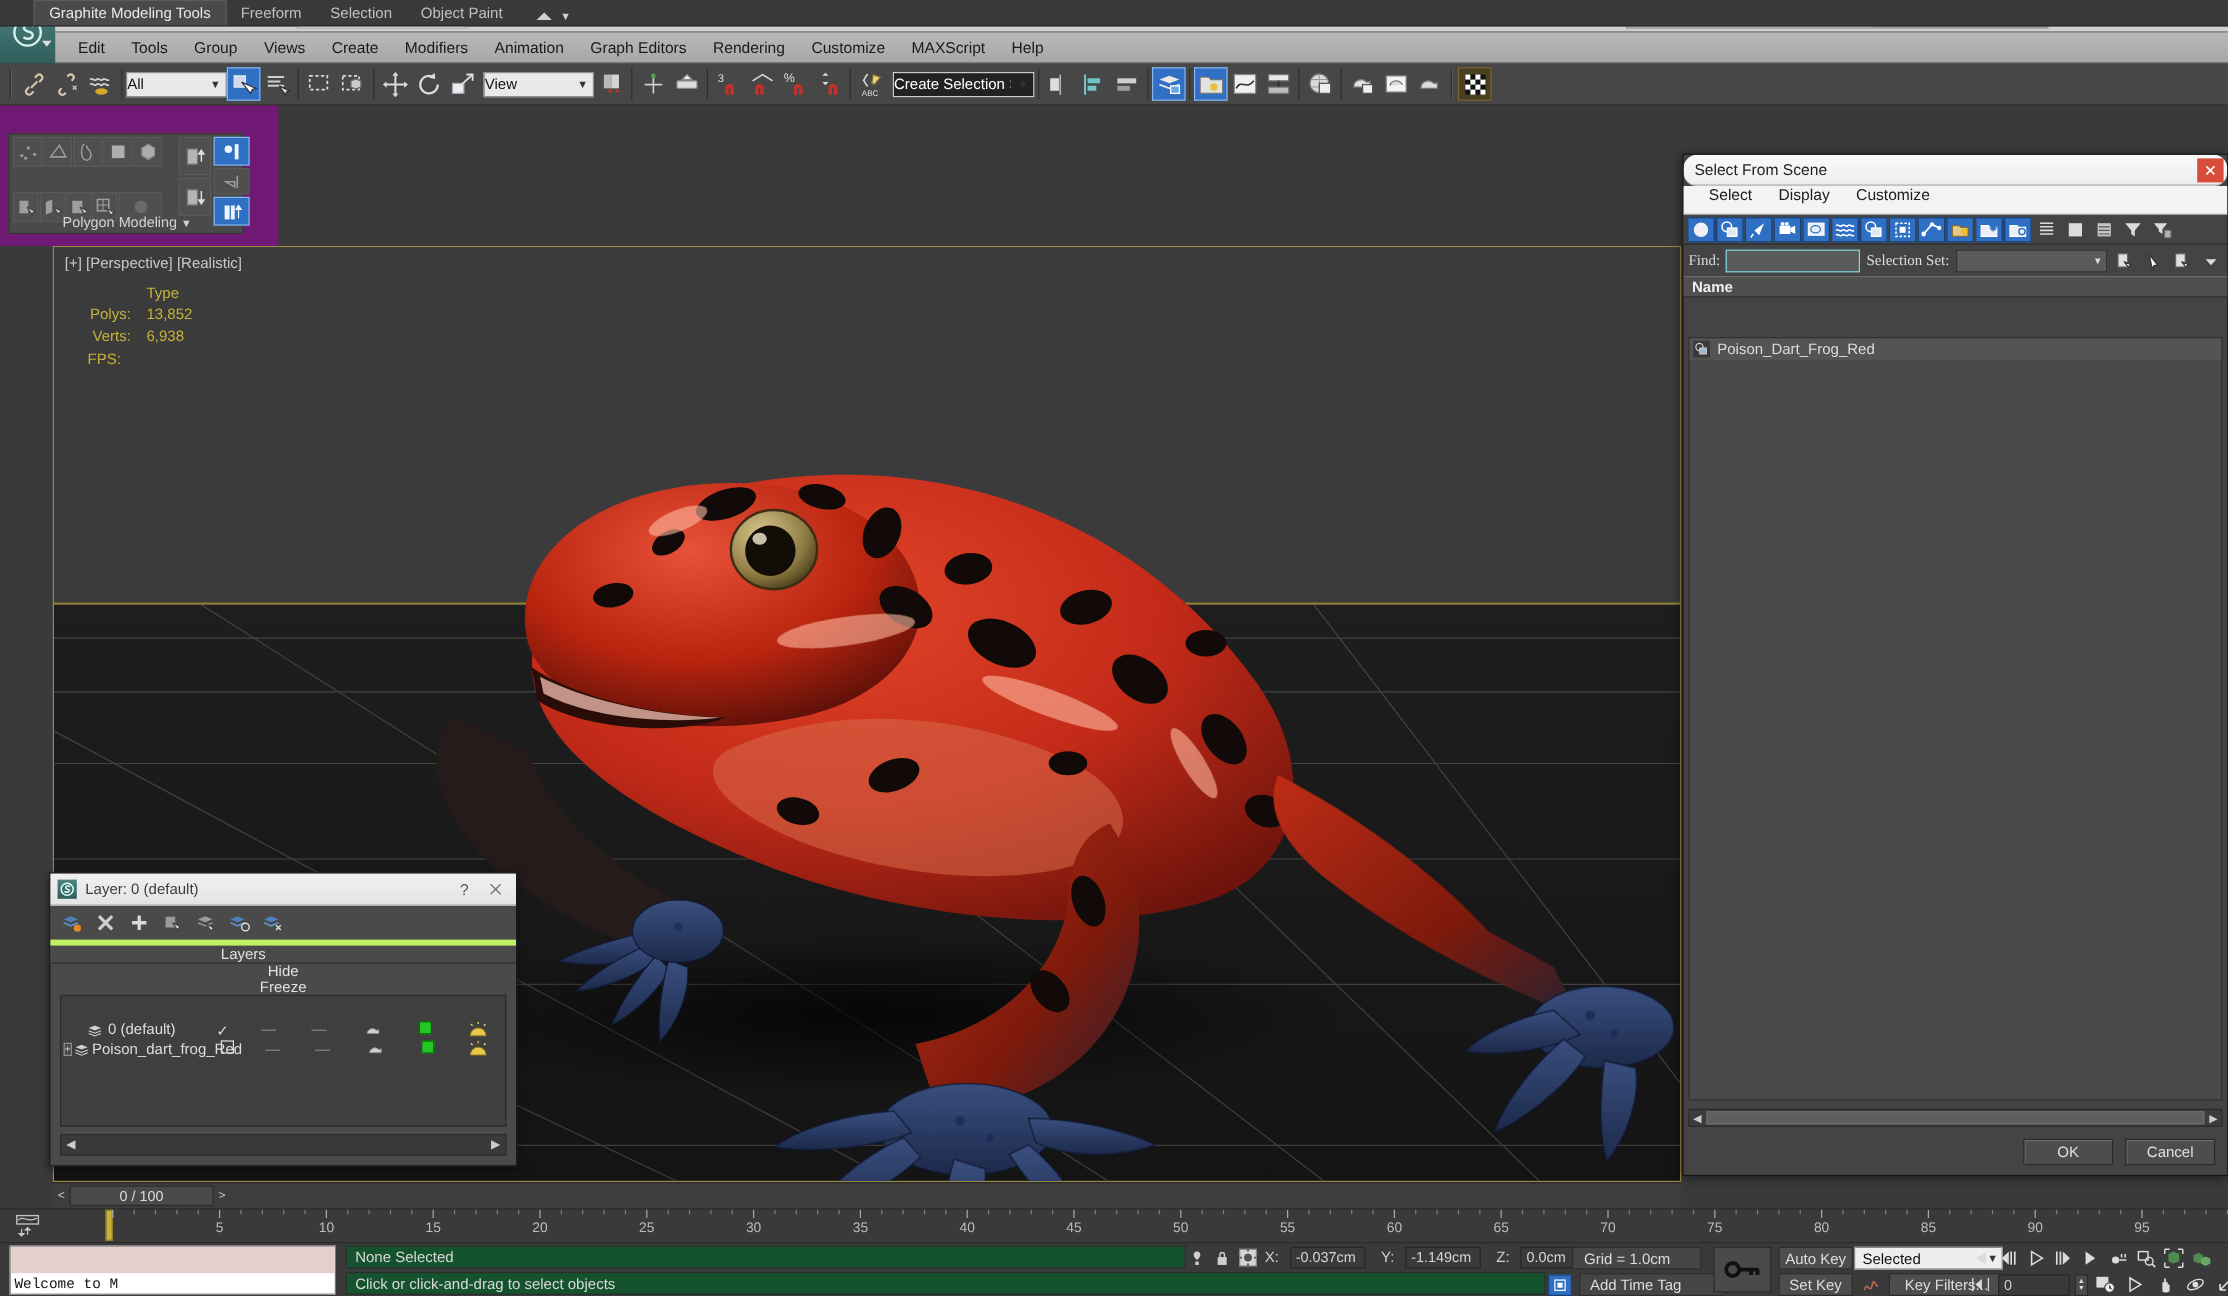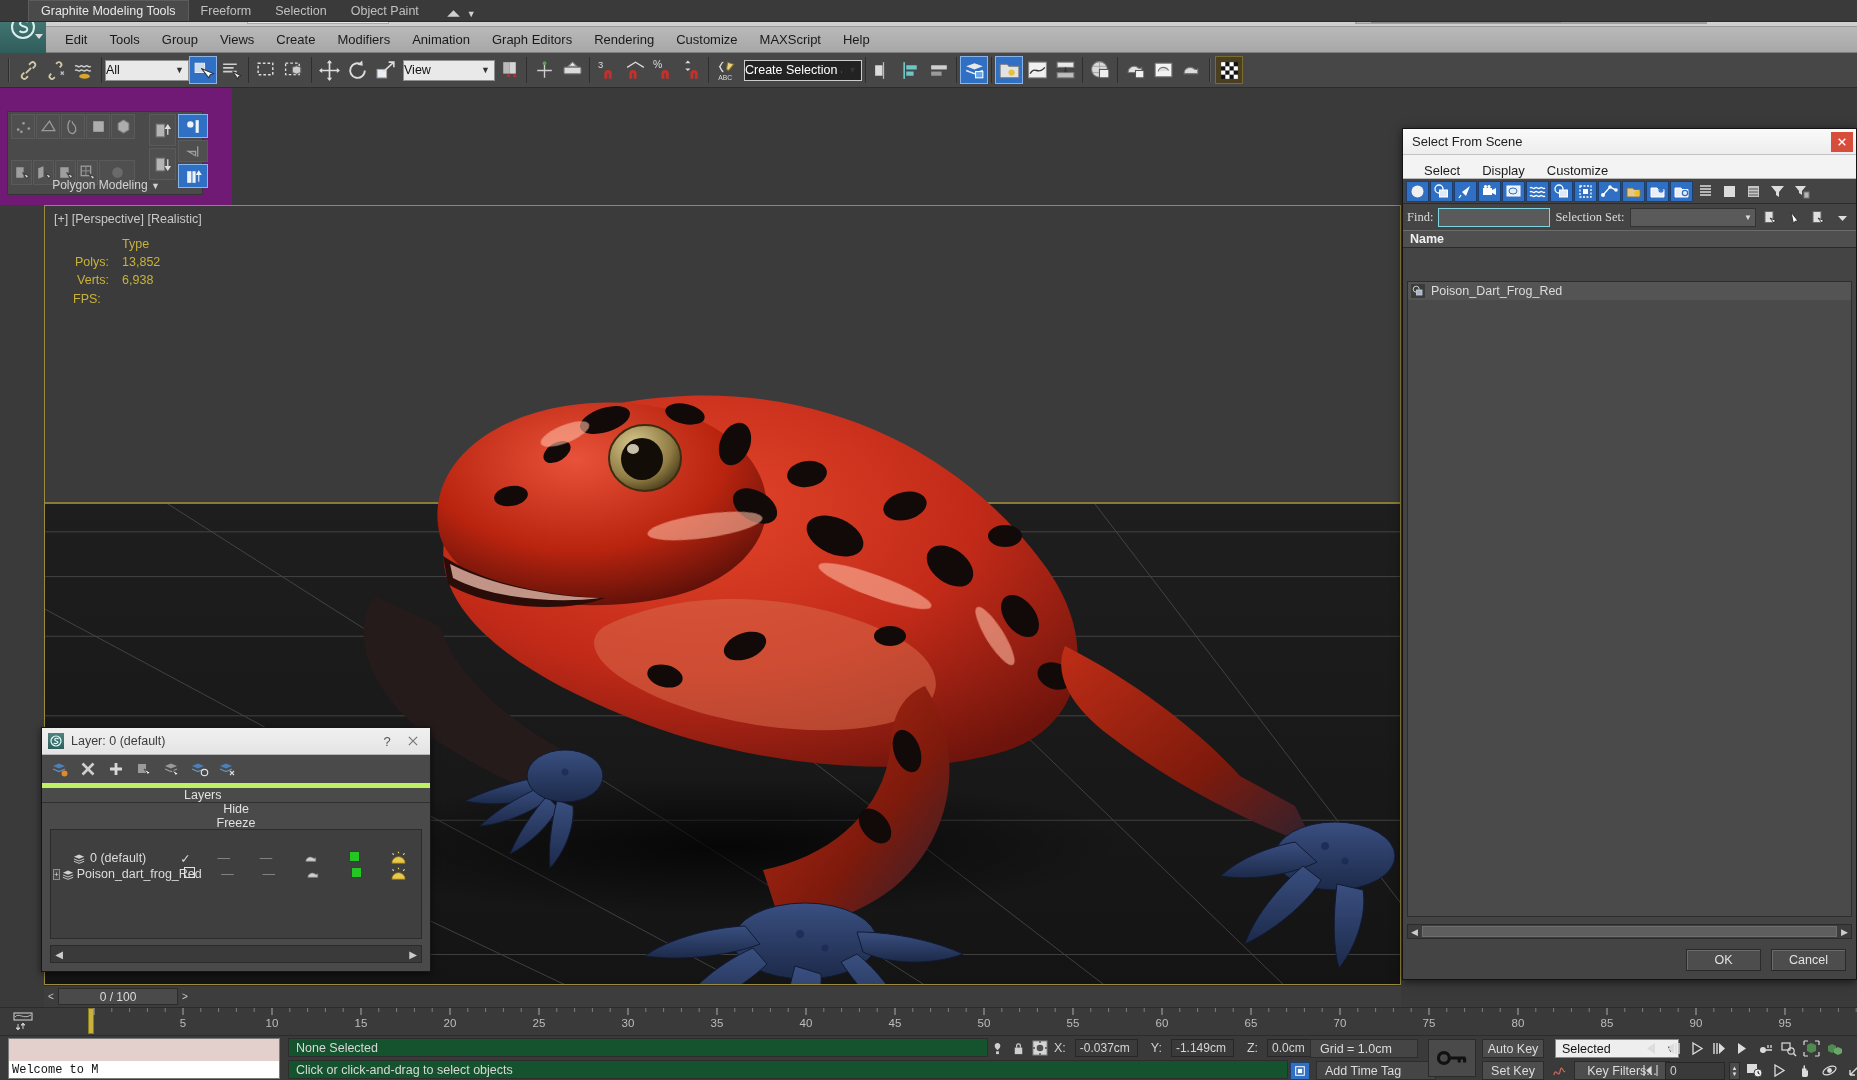--- a/index.html
+++ b/index.html
@@ -110,25 +110,25 @@
   .ld-row .c { text-align:center;}
   .swatch { width:11px; height:11px; background:#23c623; border:1px solid #0b5d0b; display:inline-block;}
   .ld-scroll { position:absolute; left:8px; right:8px; bottom:8px; height:18px;
      background:#3a3a3a; border:1px solid #2b2b2b; display:flex; justify-content:space-between; align-items:center;}
   .ld-scroll .ar { width:16px;height:16px;display:flex;align-items:center;justify-content:center;font-size:10px;color:#ccc;}
 
   
   .sfs { position:absolute; left:1402px; top:128px; width:455px; height:852px;
      background:#444; border:1px solid #141414; box-shadow:0 2px 9px rgba(0,0,0,.6);}
   .sfs-title { height:26px; background:linear-gradient(#fafafa,#ededed); display:flex; align-items:center;
-     padding-left:9px; border-bottom:1px solid #c2c2c2;}
+     padding-left:9px; border-bottom:1px solid #c2c2c2;border-radius:11px;}
   .sfs-title .t { flex:1; font-size:13px; color:#222;}
   .sfs-close { width:22px; height:20px; background:#d84c3c; color:#fff; display:flex;
      align-items:center; justify-content:center; margin-right:3px; font-size:11px;}
-  .sfs-menu { height:24px; background:#f3f3f3; display:flex; align-items:flex-end; padding-left:10px;
+  .sfs-menu { height:24px; background:#f3f3f3; display:flex; align-items:flex-start; padding-left:10px;
       border-bottom:1px solid #b9b9b9; }
   .sfs-menu .mi { padding:0 11px; font-size:13px; color:#1c1c1c;}
   .sfs-tb { height:25px; background:#444; display:flex; align-items:center; padding:2px 3px; gap:1px;
      border-bottom:1px solid #2b2b2b;}
   .sb { width:23px;height:21px;display:flex;align-items:center;justify-content:center;
      background:#2f6fc4; border:1px solid #1e3f6e;}
   .sb.plain { background:transparent; border:1px solid transparent;}
   .sb svg{width:17px;height:17px;}
   .sfs-find { height:26px; display:flex; align-items:center; padding:0 4px; gap:5px; background:#444;font-family:Liberation Serif, serif;}
   .sfs-find .lb { font-size:12.5px; color:#dcdcdc;}
@@ -1387,21 +1387,21 @@
     </div>
 
     <div class="keyicon" style="left:1428px;top:3px">
       <svg viewBox="0 0 40 24" width="36" height="22">
           <circle cx="11" cy="12" r="6" fill="none" stroke="#111" stroke-width="3.5"></circle>
           <path d="M17 12h18M28 12v5M34 12v5" stroke="#111" stroke-width="3.5"></path>
         </svg>
     </div>
 
     <div style="position:absolute;left:1482px;top:3px;display:flex;flex-direction:column;gap:3px">
-      <div style="display:flex;align-items:flex-start;gap:11px">
+      <div style="display:flex;align-items:flex-start;gap:1px">
         <span class="keybtn">Auto Key</span>
         <span class="selcombo">
           <span>Selected</span>
           <span style="font-size:9px;color:#333">▼</span>
         </span>
       </div>
       <div style="display:flex;align-items:center;gap:5px">
         <span class="keybtn">Set Key</span>
         <span style="width:20px;height:19px;display:flex;align-items:center;justify-content:center">
           <svg viewBox="0 0 16 16" width="15" height="15">

